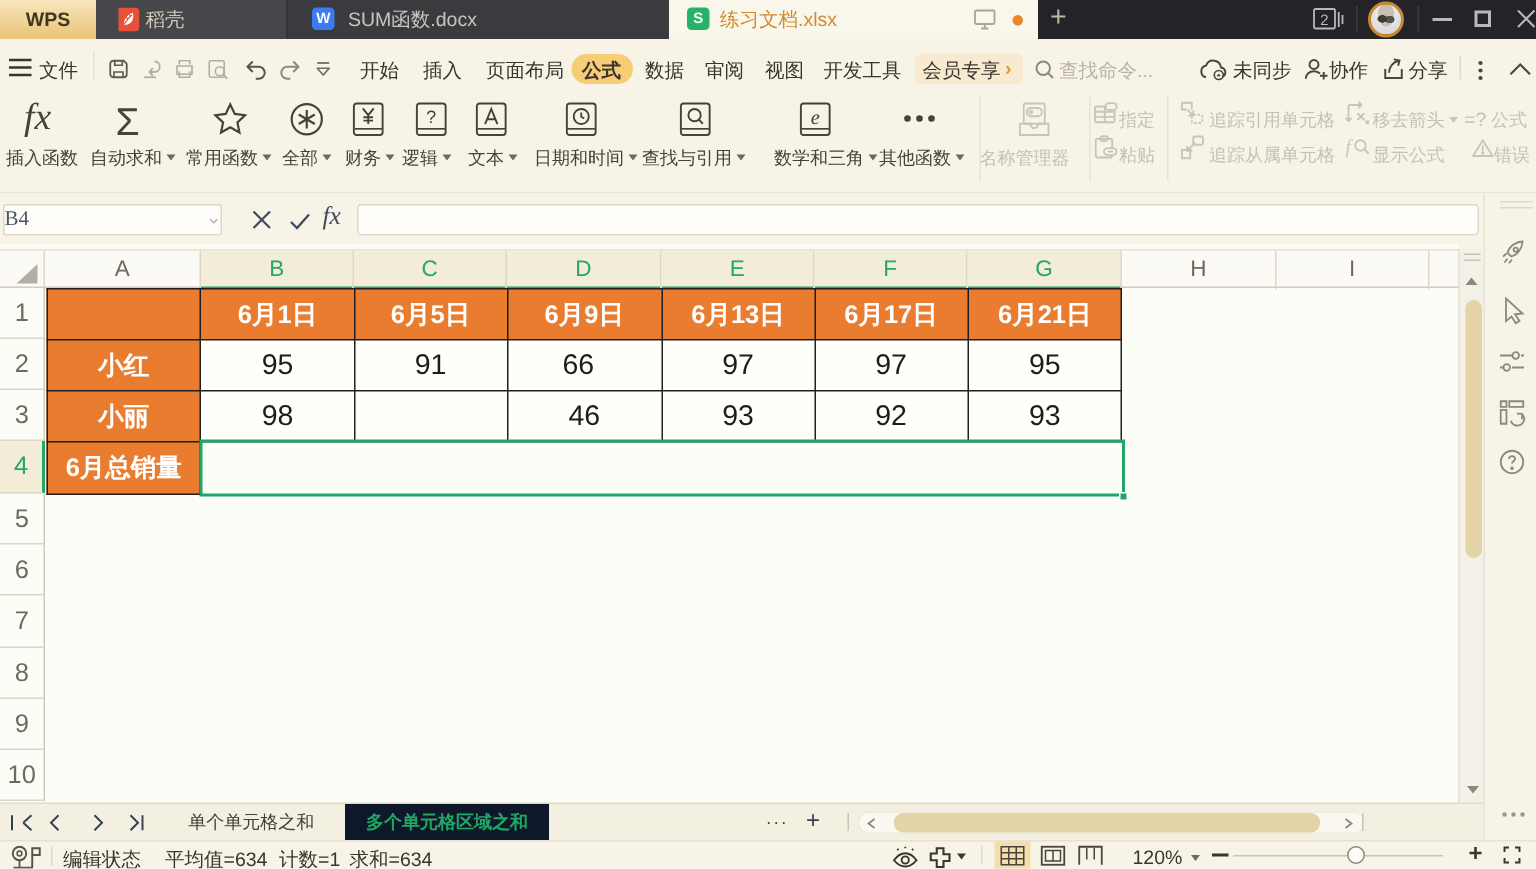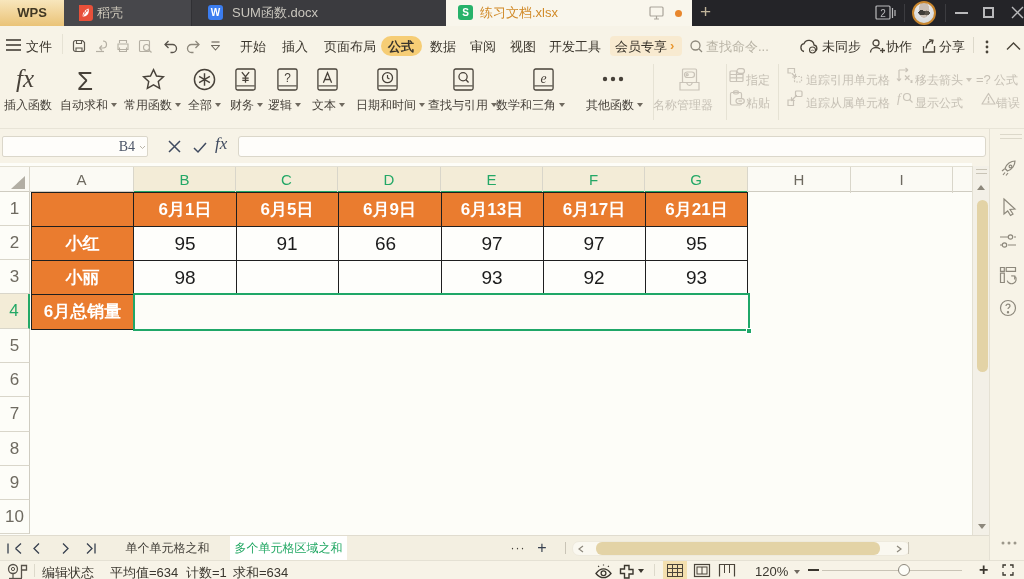--- a/index.html
+++ b/index.html
@@ -213,21 +213,21 @@
     </svg>
   <div class="rlabel" style="left:4px">插入函数</div>
   <div class="rlabel" style="left:60px">自动求和<span class="dn"></span></div>
   <div class="rlabel" style="left:124px">常用函数<span class="dn"></span></div>
   <div class="rlabel" style="left:188px">全部<span class="dn"></span></div>
   <div class="rlabel" style="left:230px">财务<span class="dn"></span></div>
   <div class="rlabel" style="left:268px">逻辑<span class="dn"></span></div>
   <div class="rlabel" style="left:312px">文本<span class="dn"></span></div>
   <div class="rlabel" style="left:356px">日期和时间<span class="dn"></span></div>
   <div class="rlabel" style="left:428px">查找与引用<span class="dn"></span></div>
-  <div class="rlabel" style="left:496px">数学和三角<span class="dn"></span></div>
+  <div class="rlabel" style="left:516px">数学和三角<span class="dn"></span></div>
   <div class="rlabel" style="left:586px">其他函数<span class="dn"></span></div>
   <div class="sep" style="left:653px;top:5px;height:56px"></div>
   <svg class="abs gi" style="left:679px;top:9px" width="21" height="23" viewBox="0 0 21 23">
       <rect x="3.5" y="1" width="14" height="13.5" rx="1"></rect>
       <rect x="5.5" y="4" width="10" height="5.5" rx="2.7"></rect>
       <circle cx="8.2" cy="6.7" r="1"></circle>
       <path d="M1 14.5h6.5l1 1.8a2.3 2.3 0 004 0l1-1.8H20V22H1z"></path>
     </svg>
   <div class="rlabel rgray" style="left:653px">名称管理器</div>
   <div class="sep" style="left:726px;top:5px;height:56px"></div>
@@ -273,21 +273,21 @@
   <div class="rlabel rgray" style="left:994px;top:13px">公式</div>
   <svg class="abs gi" style="left:981px;top:33px" width="15" height="13">
       <path d="M7.5 1.5L14 12H1z" stroke-linejoin="round"></path>
       <path d="M7.5 5v3.5"></path>
       <circle cx="7.5" cy="10" r=".5"></circle>
     </svg>
   <div class="rlabel rgray" style="left:996px;top:36px">错误</div>
 </div>
 
 <div class="abs" id="fbar">
-  <div class="abs" style="left:2px;top:7px;width:146px;height:21px;background:#fefdfa;border:1px solid #dbd7ca;border-radius:2px;color:#4d5668;font-family:'Liberation Serif',serif;font-size:14px;text-align:right;line-height:19px;padding-right:12px">B4</div>
+  <div class="abs" style="left:2px;top:7px;width:146px;height:21px;background:#fefdfa;border:1px solid #dbd7ca;border-radius:2px;color:#4d5668;font-family:'Liberation Serif',serif;font-size:14px;text-align:left;line-height:19px;padding-right:12px">B4</div>
   <svg class="abs" style="left:139px;top:16px" width="7" height="5">
       <path d="M1 1l2.5 2.5L6 1" fill="none" stroke="#b9b4a8" stroke-width="1"></path>
     </svg>
   <svg class="abs" style="left:168px;top:11px" width="13" height="13">
       <path d="M1 1l11 11M12 1L1 12" stroke="#3f4a5f" stroke-width="1.5"></path>
     </svg>
   <svg class="abs" style="left:193px;top:13px" width="14" height="11">
       <path d="M1 6l4 4 8-9" stroke="#3f4a5f" stroke-width="1.5" fill="none"></path>
     </svg>
   <div class="abs" style="left:215px;top:5px;font-family:'Liberation Serif',serif;font-style:italic;font-size:17px;color:#3f4a5f">fx</div>
@@ -339,20 +339,21 @@
   <div class="tc" style="left:31px;top:64px;width:103px">小红</div>
   <div class="tc" style="left:31px;top:98px;width:103px">小丽</div>
   <div class="tc" style="left:31px;top:132px;width:103px">6月总销量</div>
   <div class="nm" style="left:134px;top:64px;width:102px">95</div>
   <div class="nm" style="left:236px;top:64px;width:102px">91</div>
   <div class="nm" style="left:334px;top:64px;width:103px">66</div>
   <div class="nm" style="left:441px;top:64px;width:102px">97</div>
   <div class="nm" style="left:543px;top:64px;width:102px">97</div>
   <div class="nm" style="left:645px;top:64px;width:103px">95</div>
   <div class="nm" style="left:134px;top:98px;width:102px">98</div>
+  <div class="nm" style="left:338px;top:98px;width:103px">46</div>
   <div class="nm" style="left:441px;top:98px;width:102px">93</div>
   <div class="nm" style="left:543px;top:98px;width:102px">92</div>
   <div class="nm" style="left:645px;top:98px;width:103px">93</div>
   <div class="abs" style="left:133px;top:130px;width:617px;height:38px;border:2px solid #1fa768"></div>
   <div class="abs" style="left:746px;top:165px;width:6px;height:6px;background:#1fa768;border:1px solid #fff"></div>
 </div>
 
 <div class="abs" id="vscroll" style="left:972px;top:166px;width:17px;height:394px;background:#f3f0e7;border-left:1px solid #e3e0d3">
   <div class="abs" style="left:3px;top:3px;width:11px;height:1px;background:#c9c4b6"></div>
   <div class="abs" style="left:3px;top:7px;width:11px;height:1px;background:#c9c4b6"></div>
@@ -394,21 +395,21 @@
 </div>
 
 <div class="abs" id="tabbar">
   <svg class="abs" style="left:7px;top:7px" width="92" height="11">
       <path d="M1 .5v10M8.5 5.5l5.5-5M8.5 5.5l5.5 5" stroke="#37404f" stroke-width="1.3" fill="none"></path>
       <path d="M32 .5l-5 5 5 5" stroke="#37404f" stroke-width="1.3" fill="none"></path>
       <path d="M56 .5l5 5-5 5" stroke="#37404f" stroke-width="1.3" fill="none"></path>
       <path d="M80 .5l5 5-5 5M88 .5v10" stroke="#37404f" stroke-width="1.3" fill="none"></path>
     </svg>
   <div class="stab" style="left:105px;width:125px">单个单元格之和</div>
-  <div class="stab" style="left:230px;width:117px;background:#ffffff;color:#21a763;font-weight:normal">多个单元格区域之和</div>
+  <div class="stab" style="left:230px;width:136px;background:#0f172a;color:#21a763;font-weight:bold">多个单元格区域之和</div>
   <div class="stab" style="left:508px;width:20px;letter-spacing:1px">···</div>
   <div class="stab" style="left:532px;width:20px;font-size:16px;color:#37404f">+</div>
   <div class="sep" style="left:565px;top:6px;height:12px;background:#c9c4b6"></div>
   <div class="abs" style="left:572px;top:5px;width:338px;height:15px;background:#faf8f0;border-radius:7px;border:1px solid #eeeadd"></div>
   <svg class="abs" style="left:578px;top:9px" width="6" height="8">
       <path d="M5 1L1 4l4 3" fill="none" stroke="#8d887c" stroke-width="1.2"></path>
     </svg>
   <div class="abs" style="left:596px;top:6px;width:284px;height:13px;background:#e3d3a6;border-radius:6px"></div>
   <svg class="abs" style="left:896px;top:9px" width="6" height="8">
       <path d="M1 1l4 3-4 3" fill="none" stroke="#8d887c" stroke-width="1.2"></path>

